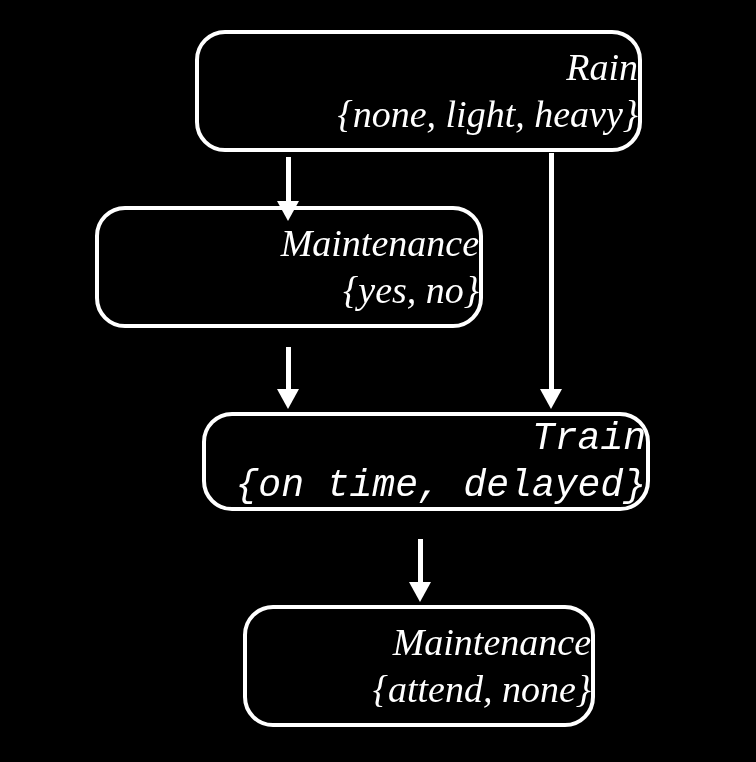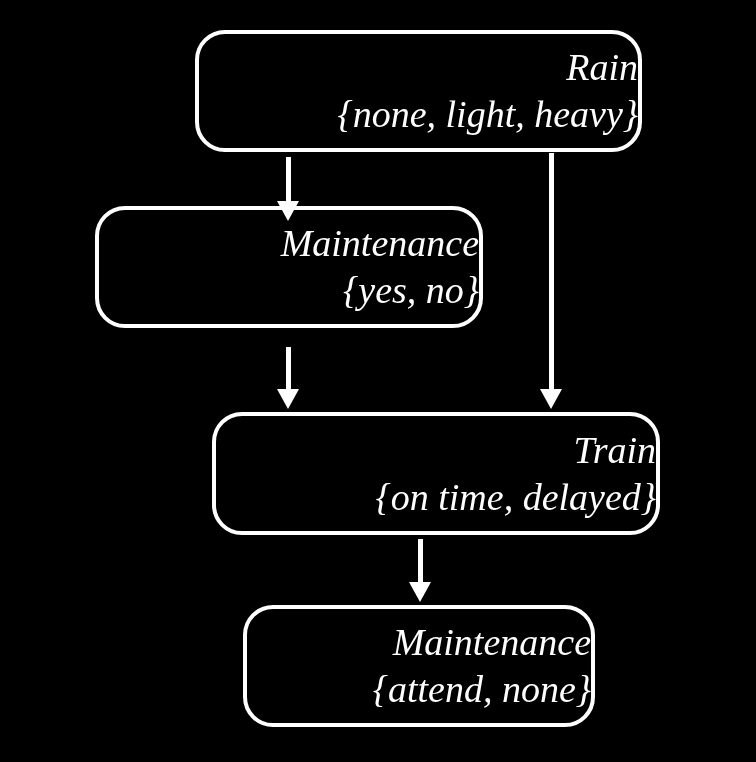--- a/index.html
+++ b/index.html
@@ -27,21 +27,21 @@
     line-height: 47px;
     display: flex;
     flex-direction: column;
     align-items: flex-end;
     justify-content: center;
     text-align: center;
     white-space: nowrap;
   }
   .node-rain        { left: 195px; top: 30px;  width: 447px; height: 122px; }
   .node-maintenance { left: 95px;  top: 206px; width: 388px; height: 122px; }
-  .node-train       { left: 212px; top: 412px; width: 448px; height: 123px; }
+  .node-train       { left: 202px; top: 412px; width: 448px; height: 99px; font-family: Liberation Mono, monospace; }
   .node-appointment { left: 243px; top: 605px; width: 352px; height: 122px; }
 
   .arrow {
     position: absolute;
     width: 22px;
     display: flex;
     flex-direction: column;
     align-items: center;
   }
   .arrow .shaft {

